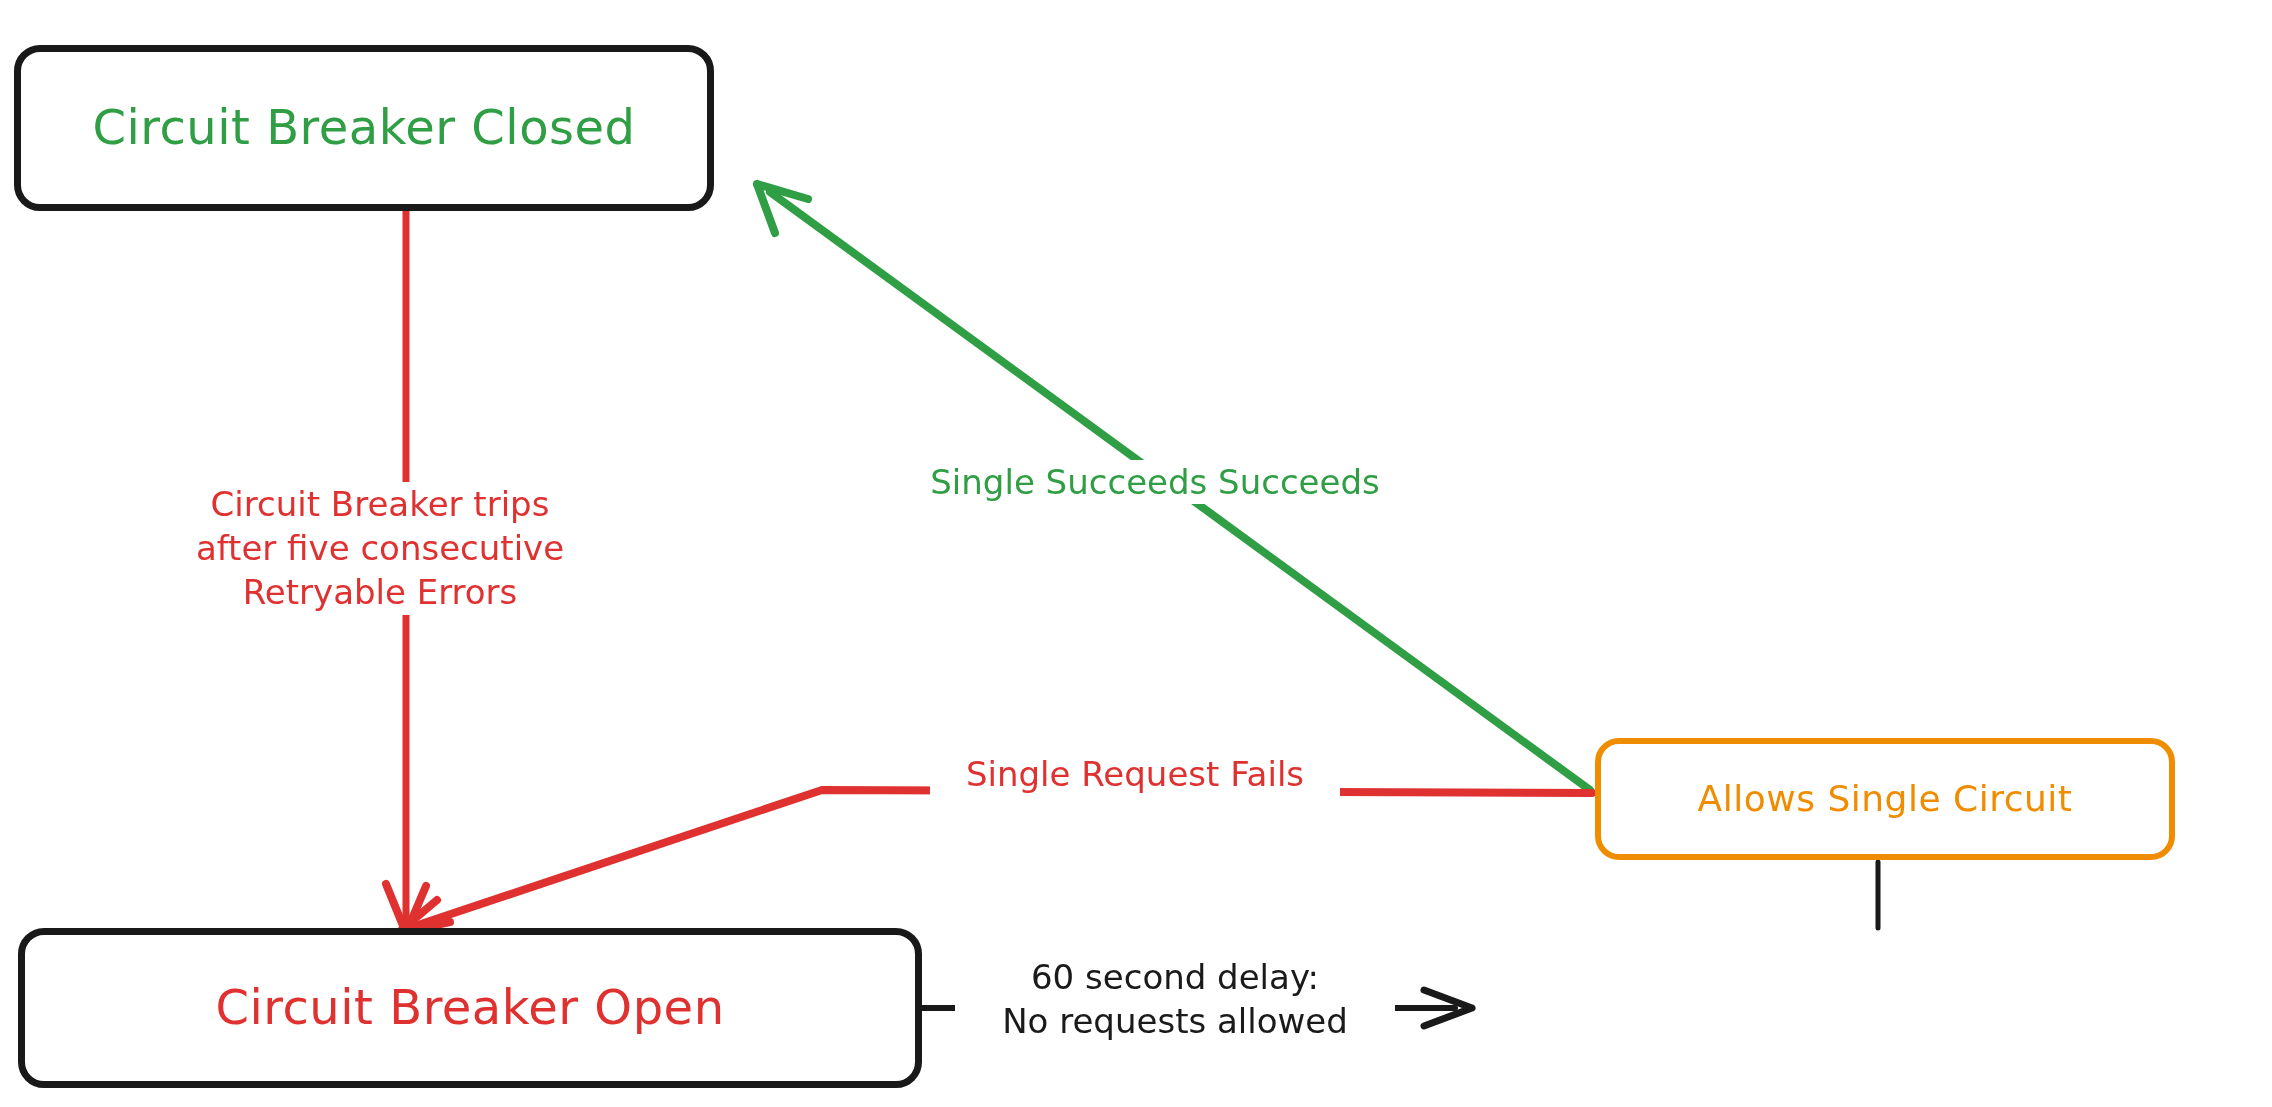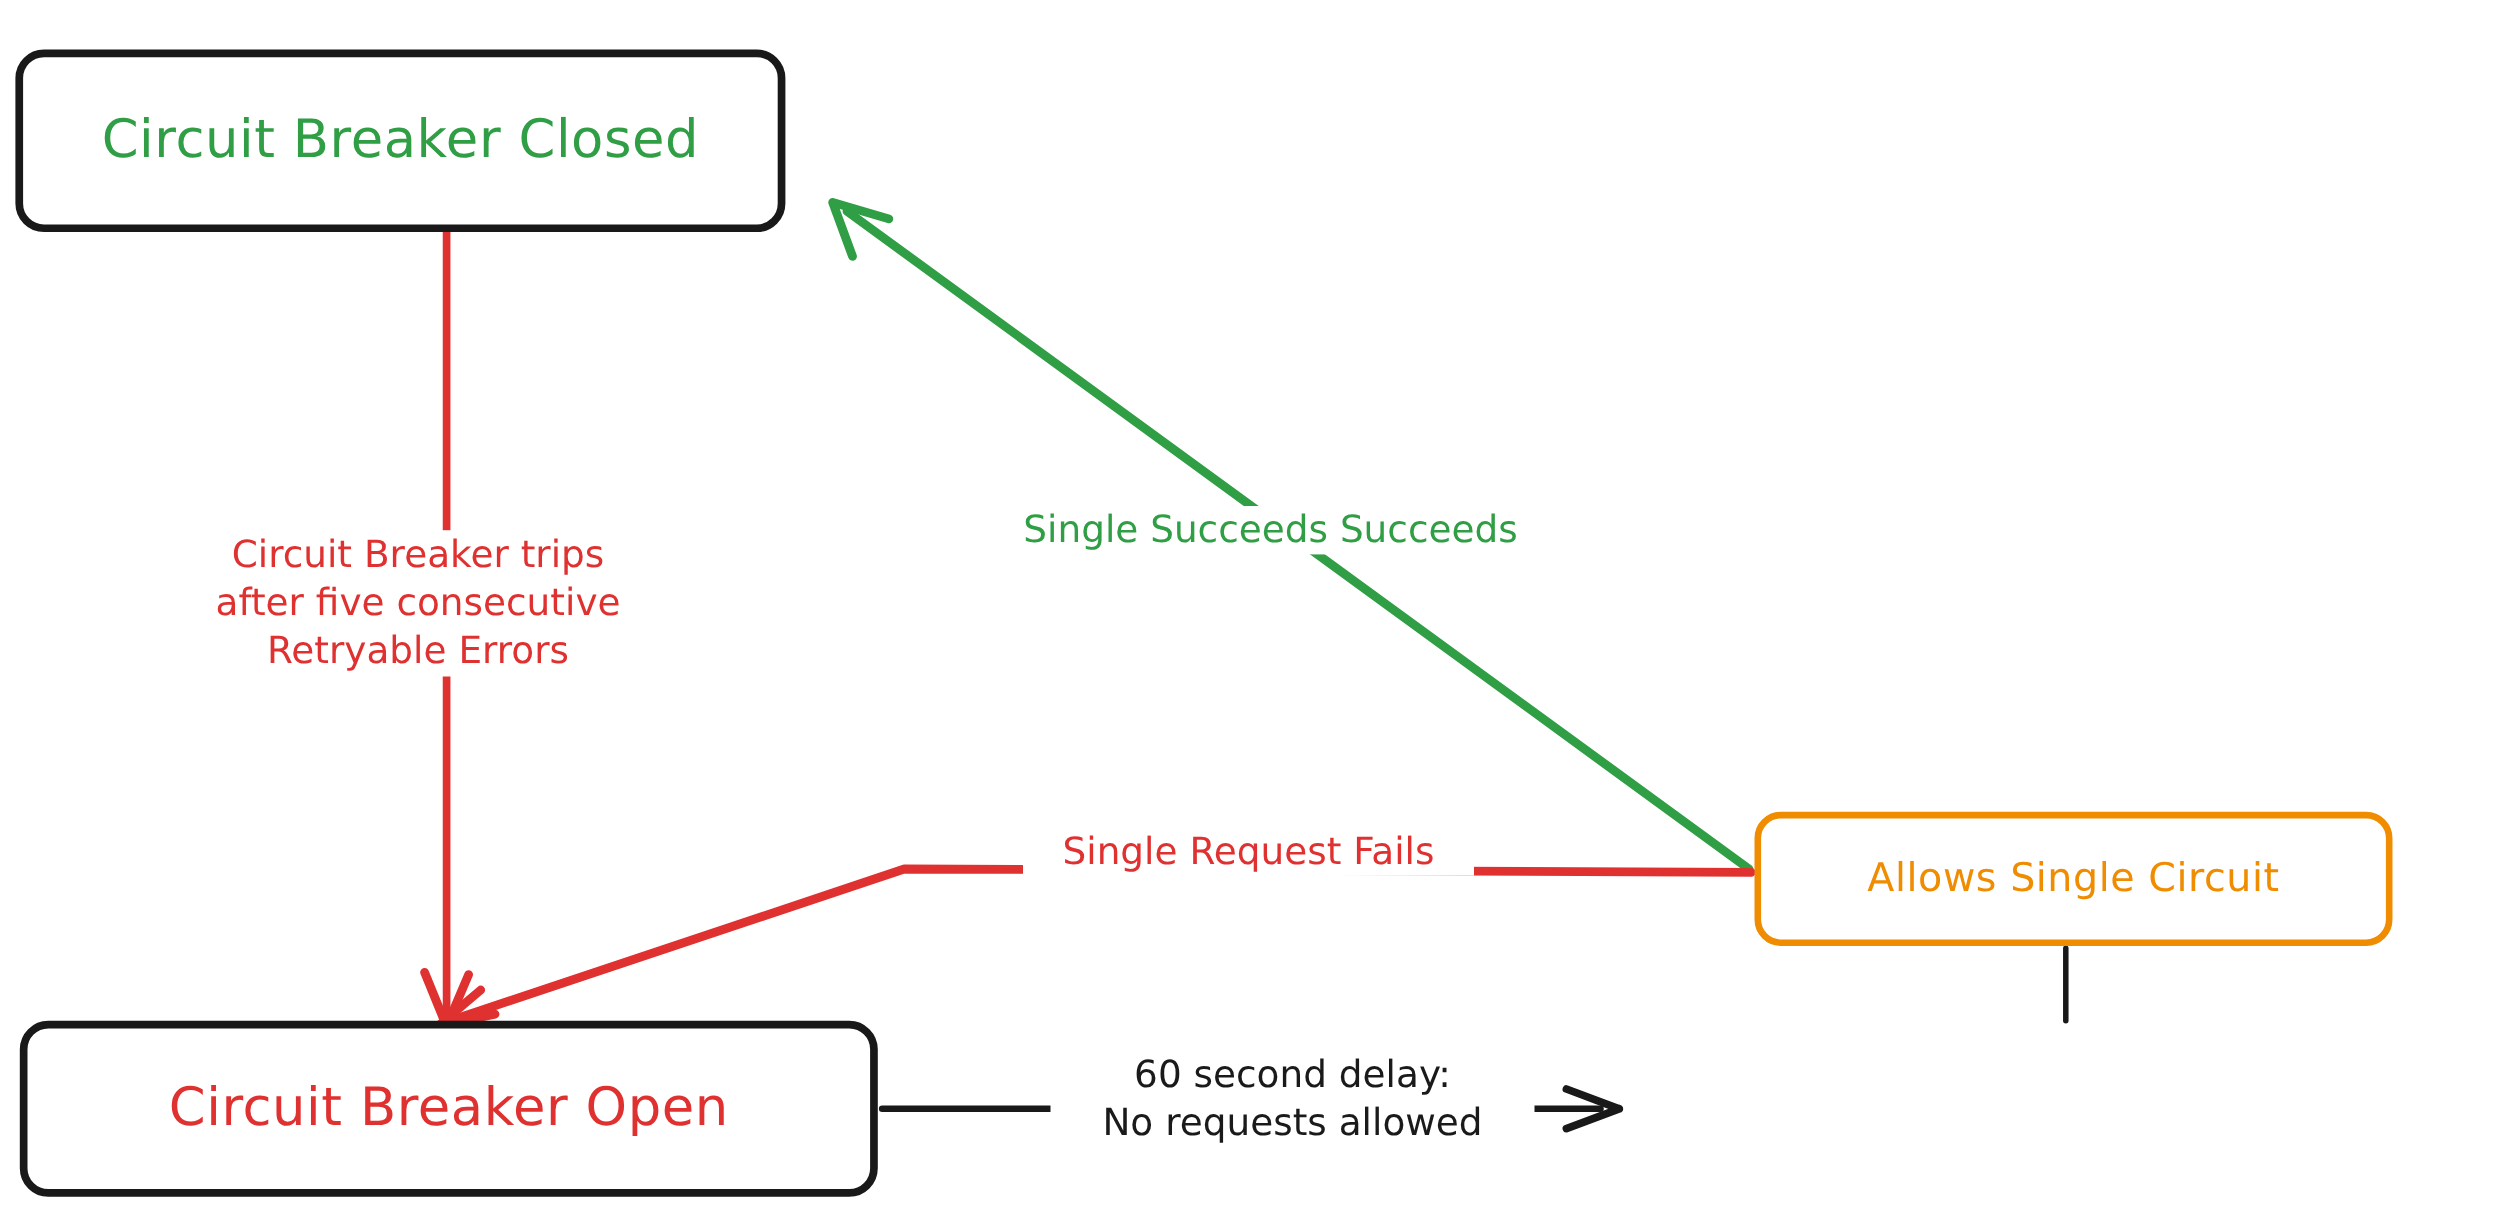--- a/index.html
+++ b/index.html
@@ -52,21 +52,21 @@
   .lbl-green  { color: #2F9E44; }
   .lbl-red    { color: #E03131; }
   .lbl-orange { color: #F08C00; }
   .lbl-black  { color: #1A1A1A; }
 
   .size-xl { font-size: 48px; }
   .size-md { font-size: 36px; }
 
   
   #node-closed    { left: 14px;   top: 0;   width: 700px; height: 166px; margin-top: 45px; }
-  #node-open      { left: 18px;   top: 928px;  width: 780px; height: 160px; }
+  #node-open      { left: 18px;   top: 928px;  width: 904px; height: 160px; }
   #node-allows    { left: 1595px; top: 738px;  width: 580px; height: 122px; }
   #node-half-open { left: 1478px; top: 930px;  width: 780px; height: 160px; }
 
   
   .edge-label {
     position: absolute;
     z-index: 6;
     background: #ffffff;
     text-align: center;
     line-height: 1.30;

